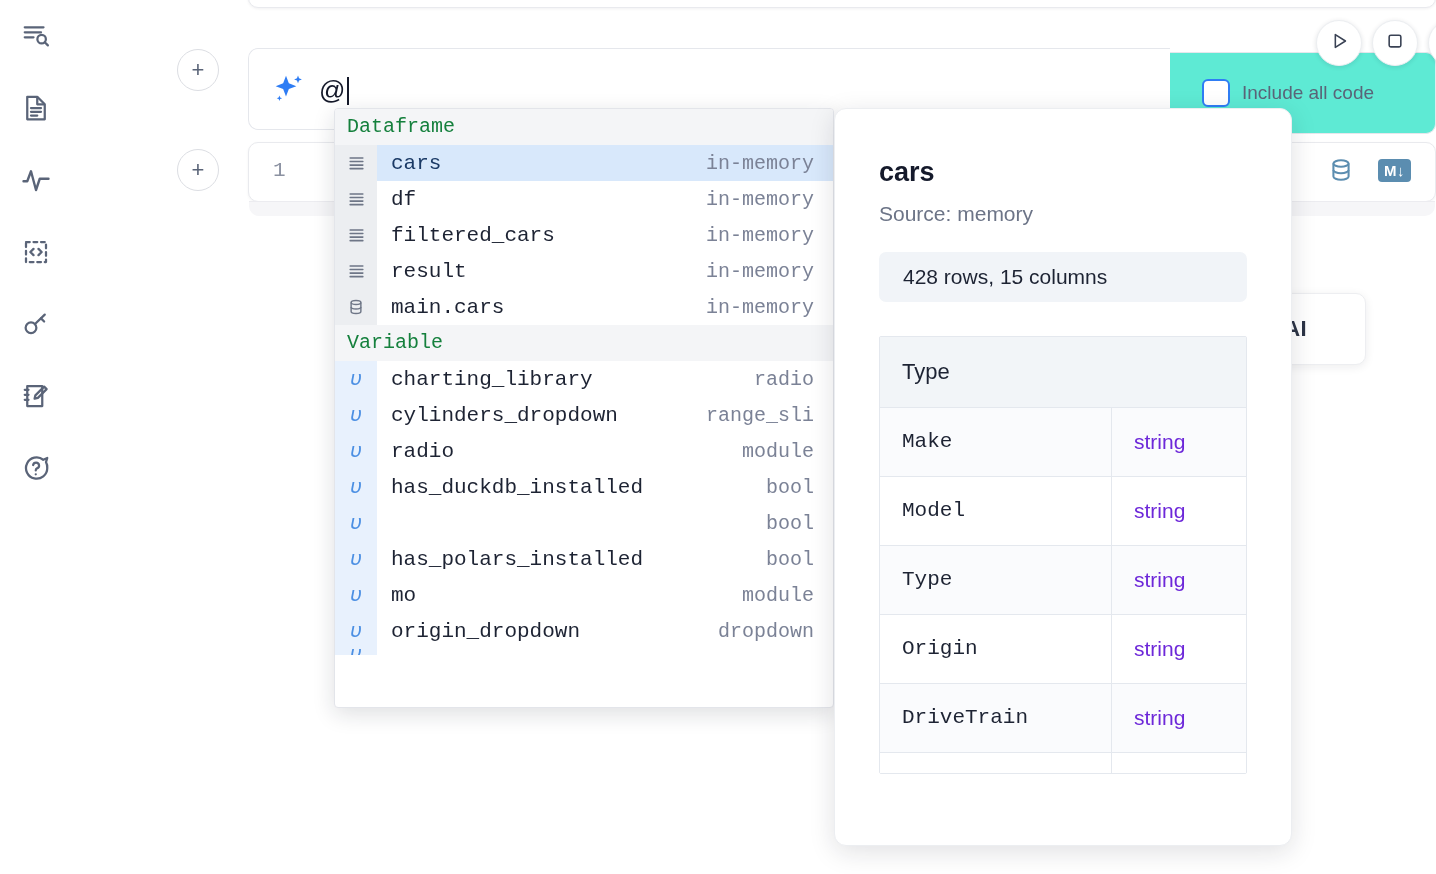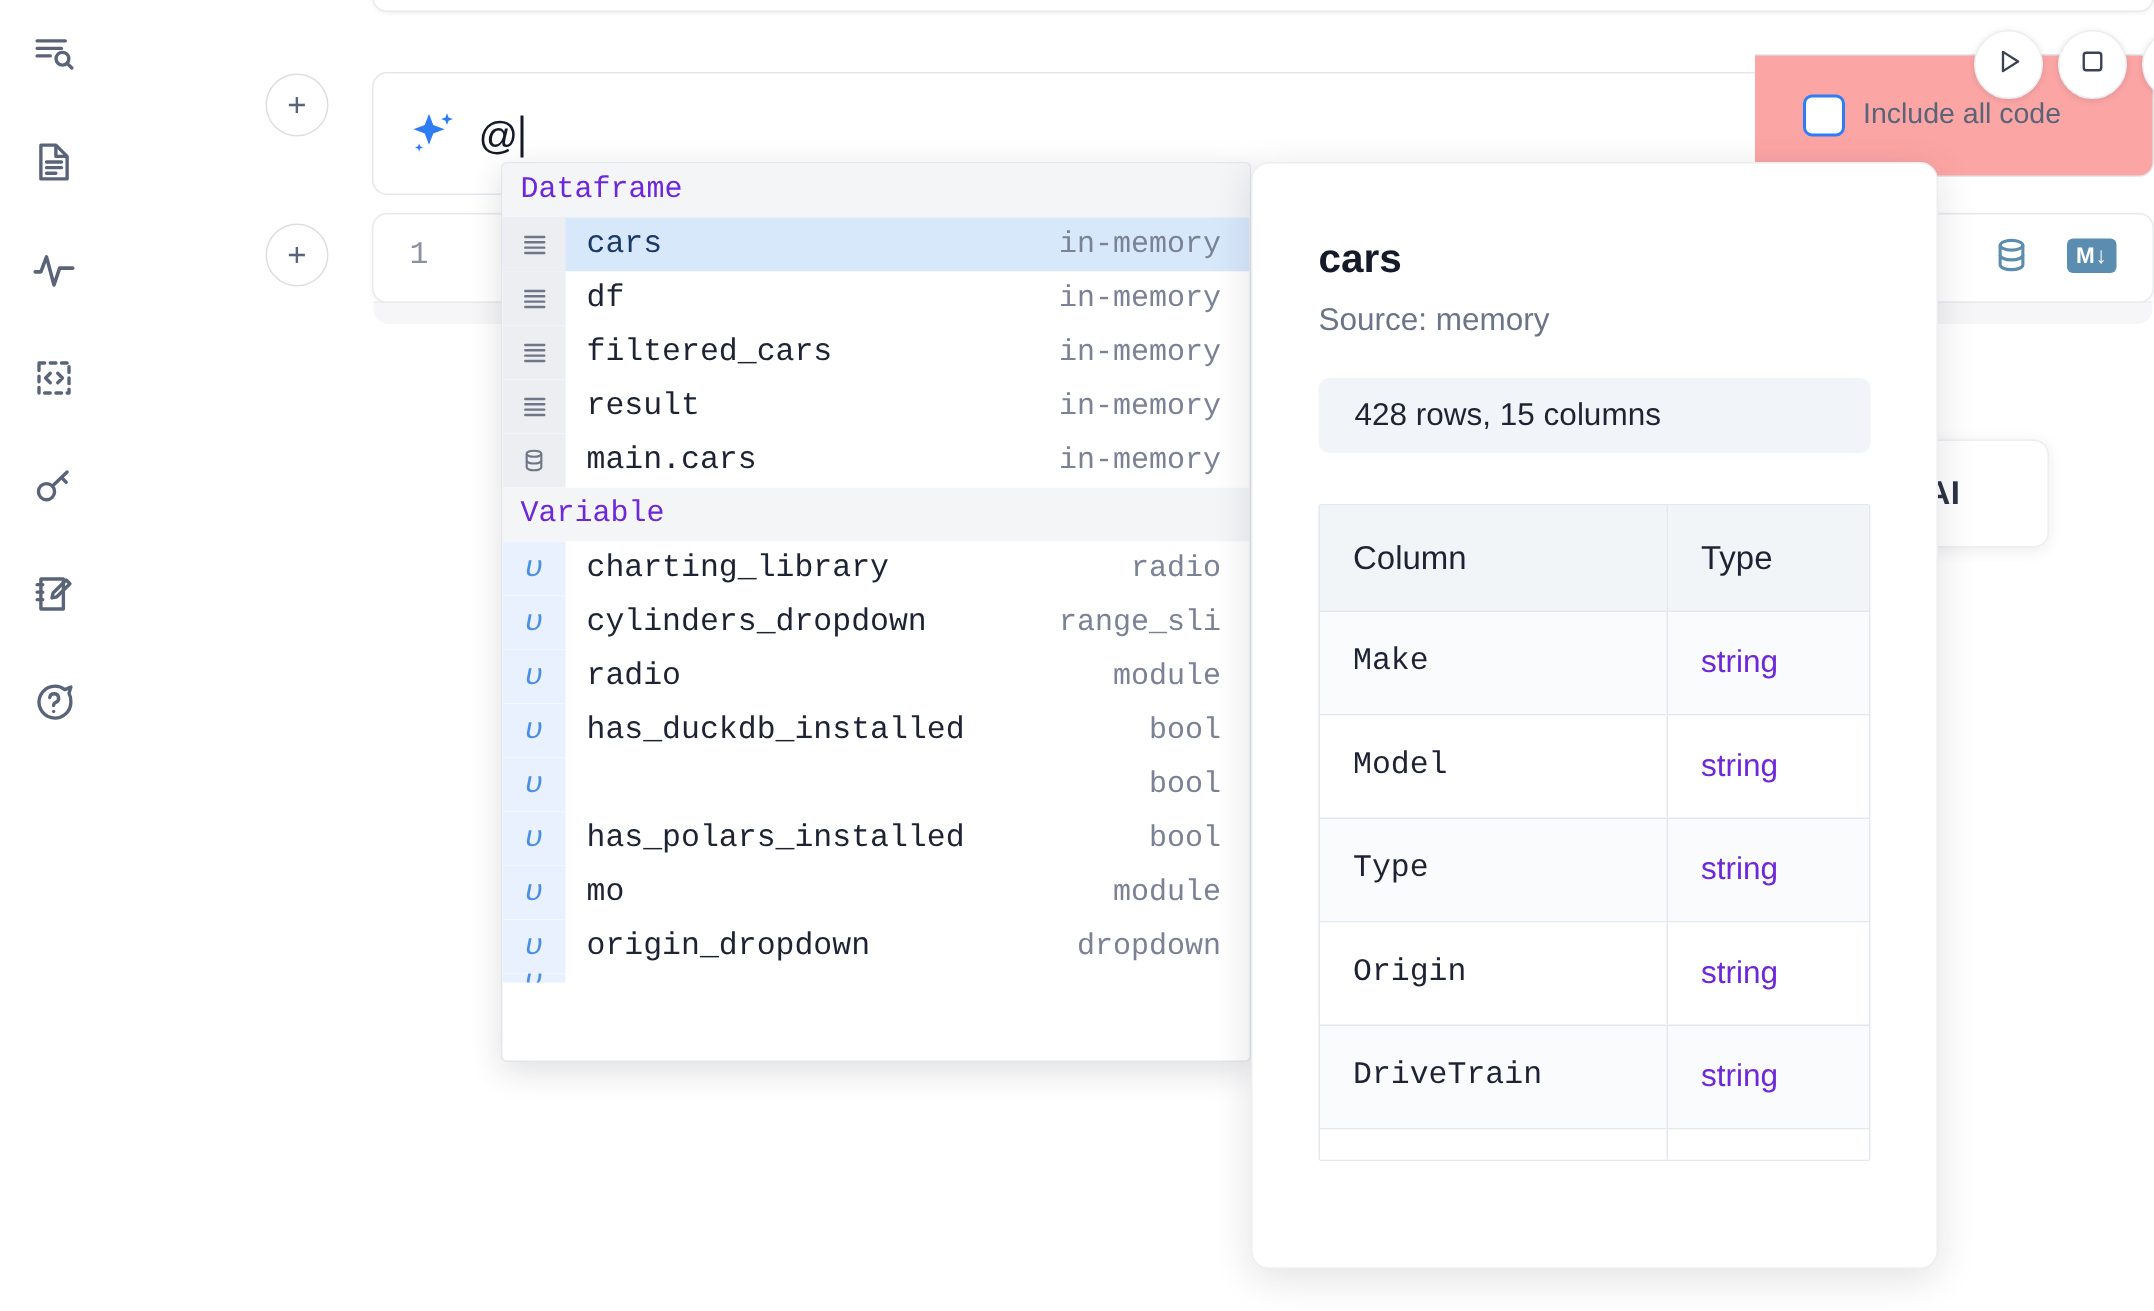--- a/index.html
+++ b/index.html
@@ -49,22 +49,22 @@
     font-family: "Liberation Sans", sans-serif;
     font-size: 26px; color: #15192a; letter-spacing: .5px;
   }
   .caret {
     display: inline-block; width: 2px; height: 28px; background: #15192a;
     vertical-align: -6px; margin-left: 1px;
   }
 
   
   .ai-right {
-    position: absolute; left: 1170px; top: 36px; width: 266px; height: 82px;
-    background: #fca5a5; border: 1px solid #e5e7ec; border-left: none;
+    position: absolute; left: 1170px; top: 52px; width: 266px; height: 82px;
+    background: #5eead4; border: 1px solid #e5e7ec; border-left: none;
     border-radius: 0 10px 10px 0;
     text-align: center;
   }
   .include-row {
     position: absolute; left: 32px; top: 26px;
     display: flex; align-items: center; gap: 12px;
   }
   .chk {
     width: 28px; height: 28px; border: 2.4px solid #2f7df4;
     border-radius: 6px; background: #fff; cursor: pointer;
@@ -125,21 +125,21 @@
   
   .ac {
     position: absolute; left: 334px; top: 108px; width: 500px; height: 600px;
     background: #fff; border: 1px solid #e3e5ea; border-radius: 4px;
     box-shadow: 0 6px 22px rgba(20,25,40,.14);
     overflow: hidden; z-index: 40;
     font-family: "Liberation Mono", monospace;
   }
   .ac-section {
     height: 36px; line-height: 36px; padding-left: 12px;
-    background: #f4f5f7; color: #6d28d9; font-size: 20px;
+    background: #f4f5f7; color: #15803d; font-size: 20px;
   }
   .ac-row {
     position: relative; height: 36px; display: flex; align-items: center;
     cursor: pointer; background: #fff;
   }
   .ac-row.sel { background: #d8e8fb; }
   .ac-ico {
     width: 42px; min-width: 42px; height: 36px; background: #eceef1;
     display: flex; align-items: center; justify-content: center;
     color: #6e7687; font-size: 19px;
@@ -415,21 +415,20 @@
         <span class="ac-ico var">υ</span>
       </div>
     </div>
 
   <div class="doc">
     <div class="doc-title">cars</div>
     <div class="doc-source">Source: memory</div>
     <div class="doc-stat">428 rows, 15 columns</div>
     <div class="doc-table" id="doc-table">
         <div class="dt-row dt-head">
-          <div class="dt-c1">Column</div>
           <div class="dt-c2">Type</div>
         </div>
         <div class="dt-row dt-body odd">
           <div class="dt-c1">Make</div>
           <div class="dt-c2">string</div>
         </div>
         <div class="dt-row dt-body even">
           <div class="dt-c1">Model</div>
           <div class="dt-c2">string</div>
         </div>

